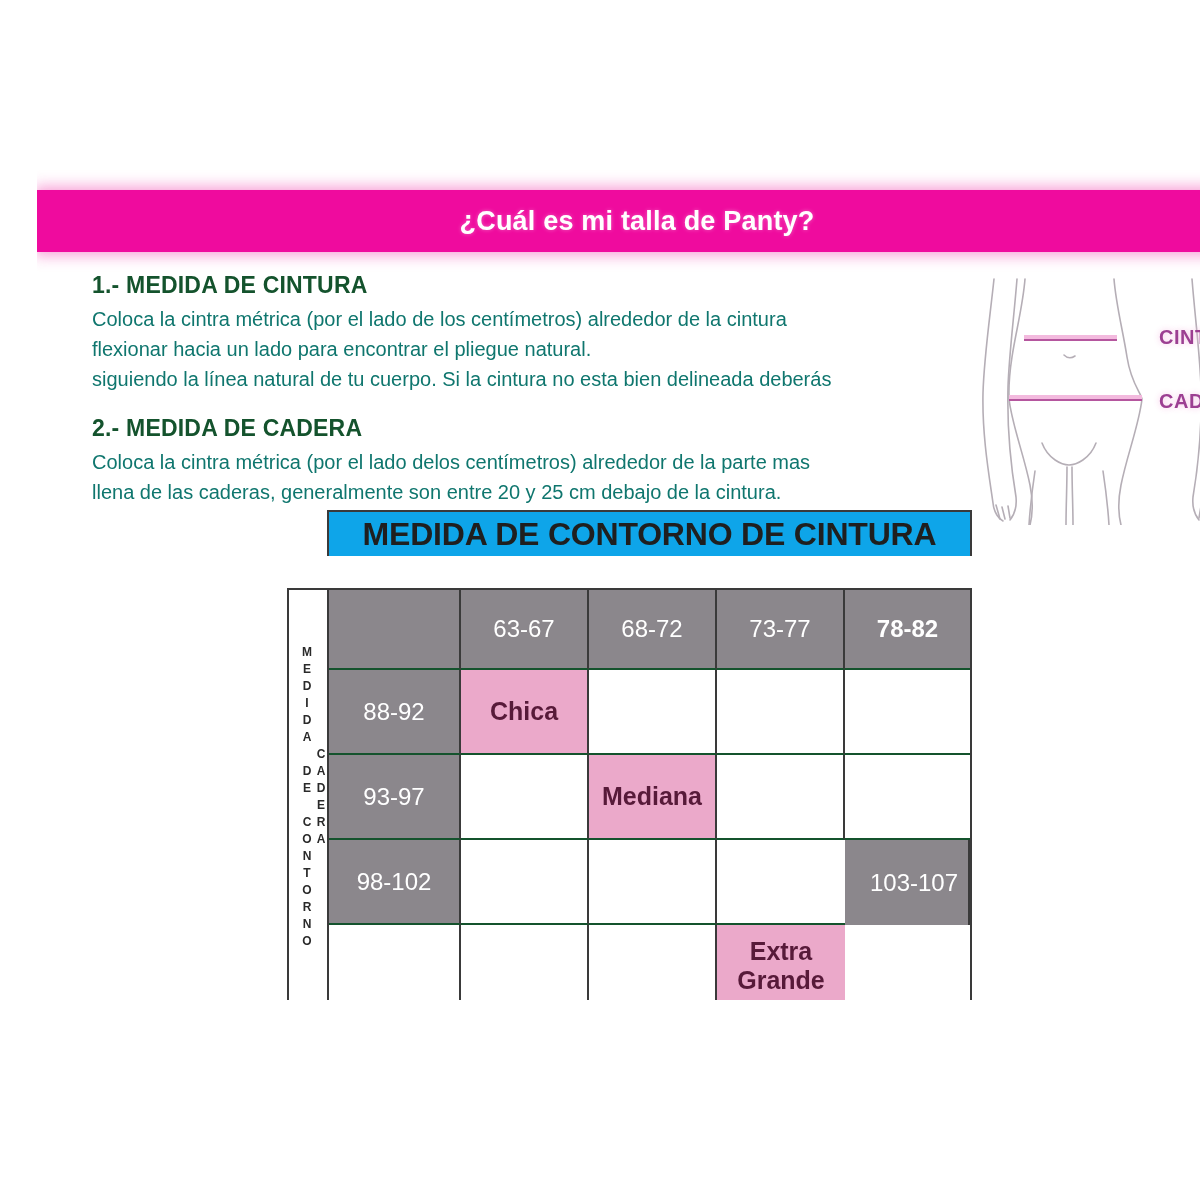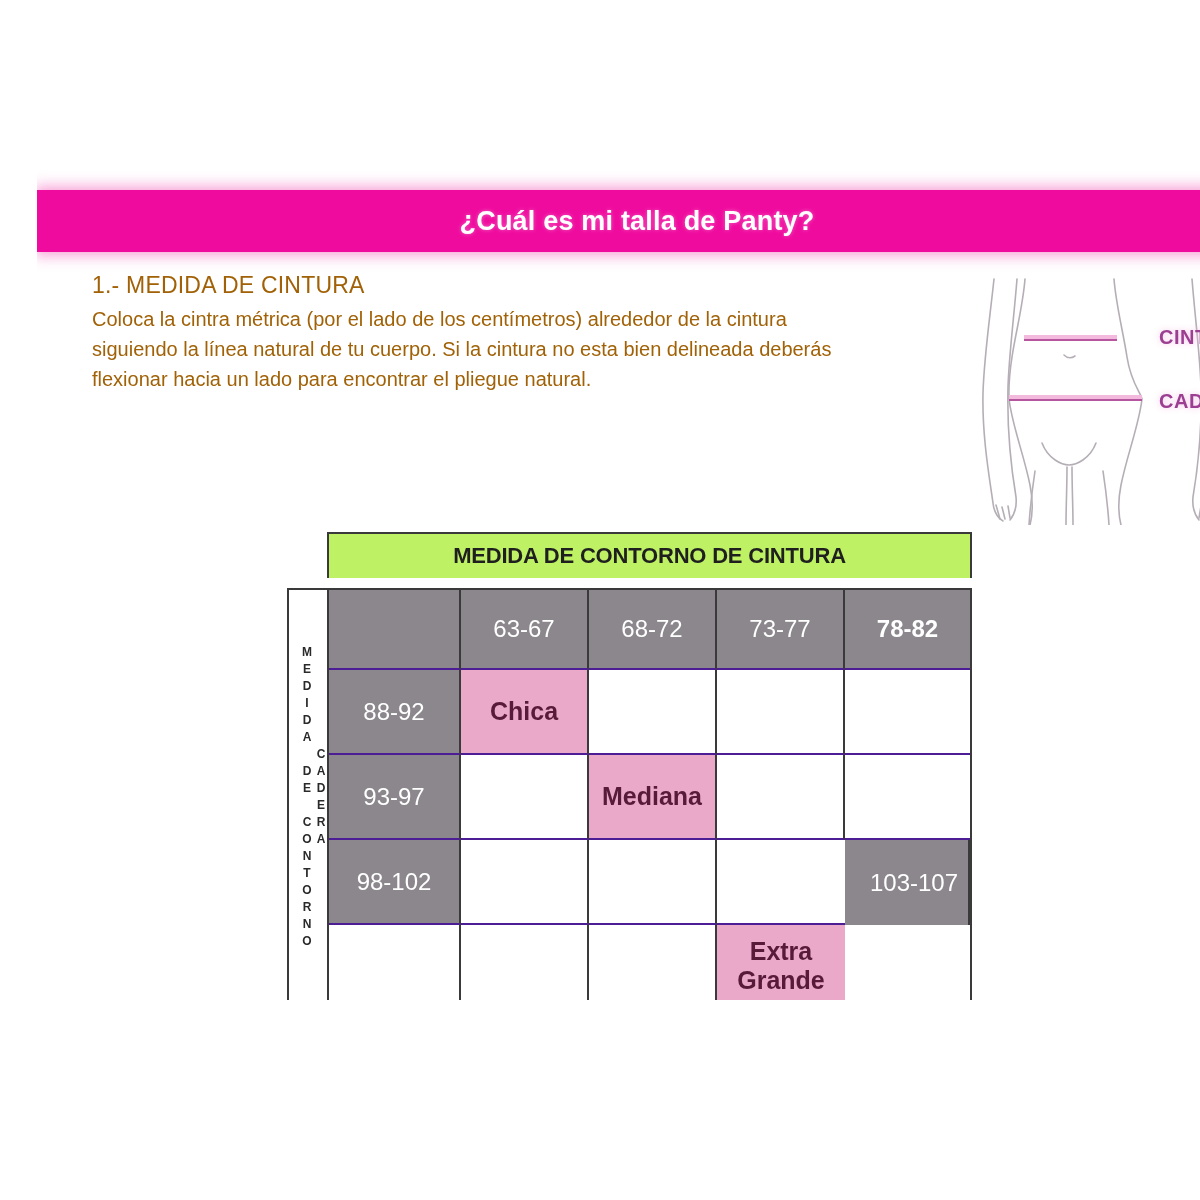--- a/index.html
+++ b/index.html
@@ -17,55 +17,55 @@
   }
   .banner h1{
     margin:0;color:#ffffff;font-size:27px;font-weight:bold;letter-spacing:.2px;
     text-shadow:0 0 4px rgba(255,255,255,.35);
   }
   
   .section{position:absolute;left:55px;width:810px;}
   .sec-1{top:272px;}
   .sec-2{top:415px;}
   .section h2{
-    margin:0 0 5px 0;font-size:23px;font-weight:normal;color:#a16207;letter-spacing:.2px;
+    margin:0 0 5px 0;font-size:23px;font-weight:bold;color:#14532d;letter-spacing:.2px;
   }
   .section .pline{
-    margin:0;font-size:20px;line-height:30px;color:#a16207;
+    margin:0;font-size:20px;line-height:30px;color:#0f766e;
   }
   
   .figure{position:absolute;left:935px;top:275px;width:265px;height:250px;}
   .fig-label{
     position:absolute;font-size:20px;font-weight:bold;color:#9c3f92;
     text-shadow:0 0 6px rgba(246,190,228,.9);letter-spacing:.5px;white-space:nowrap;
   }
   .label-waist{left:1122px;top:326px;}
   .label-hip{left:1122px;top:390px;}
   
   .col-axis-title{
-    position:absolute;left:290px;top:532px;width:645px;height:46px;box-sizing:border-box;
-    border:2px solid #3a3a3a;border-bottom:none;background:#bef264;
+    position:absolute;left:290px;top:510px;width:645px;height:46px;box-sizing:border-box;
+    border:2px solid #3a3a3a;border-bottom:none;background:#0ea5e9;
     display:flex;align-items:center;justify-content:center;
-    font-size:22px;font-weight:600;color:#1f1f1f;letter-spacing:-.2px;
+    font-size:32px;font-weight:600;color:#1f1f1f;letter-spacing:-.2px;
   }
   .row-axis-title{
     position:absolute;left:250px;top:588px;width:40px;height:420px;box-sizing:border-box;
     border:2px solid #3a3a3a;border-right:none;background:#ffffff;
     writing-mode:vertical-lr;text-orientation:upright;text-align:center;
     padding-left:11px;font-size:12px;font-weight:bold;color:#2a2a2a;letter-spacing:3px;
     line-height:14px;
   }
   .grid{
     position:absolute;left:290px;top:588px;box-sizing:border-box;
     display:grid;grid-template-columns:132px 128px 128px 128px 125px;
     grid-template-rows:80px 85px 85px 85px 81px;
     border:2px solid #3a3a3a;background:#ffffff;
   }
   .cell{
-    box-sizing:border-box;border-right:2px solid #3a3a3a;border-bottom:2px solid #4c1d95;
+    box-sizing:border-box;border-right:2px solid #3a3a3a;border-bottom:2px solid #14532d;
     display:flex;align-items:center;justify-content:center;text-align:center;
   }
   .cell.last-col{border-right:none;font-weight:bold;}
   .cell.last-row{border-bottom:none;padding-left:15px;}
   .cell.gray{background:#8b878c;color:#ffffff;font-size:24px;}
   .cell.white{background:#ffffff;}
   .cell.pink{
     background:#eba9ca;color:#571a39;font-size:25px;font-weight:bold;line-height:1.15;
     padding:0 5px;
   }
@@ -75,24 +75,29 @@
 
 <div class="page">
 
   <header class="banner">
     <h1>¿Cuál es mi talla de Panty?</h1>
   </header>
 
   <section class="section sec-1">
     <h2>1.- MEDIDA DE CINTURA</h2>
     <p class="pline">Coloca la cintra métrica (por el lado de los centímetros) alrededor de la cintura</p>
+    <p class="pline">flexionar hacia un lado para encontrar el pliegue natural.</p>
     <p class="pline">siguiendo la línea natural de tu cuerpo. Si la cintura no esta bien delineada deberás</p>
-    <p class="pline">flexionar hacia un lado para encontrar el pliegue natural.</p>
   </section>
 
+  <section class="section sec-2">
+    <h2>2.- MEDIDA DE CADERA</h2>
+    <p class="pline">Coloca la cintra métrica (por el lado delos centímetros) alrededor de la parte mas</p>
+    <p class="pline">llena de las caderas, generalmente son entre 20 y 25 cm debajo de la cintura.</p>
+  </section>
 
   <figure class="figure" style="margin:0;">
     <svg width="265" height="250" viewBox="0 0 265 250">
       <g fill="none" stroke="#b5aeb6" stroke-width="1.6" stroke-linecap="round">
 
         <path d="M22,4 C18,42 12,82 11,118 C10,160 17,200 21,228 C22,238 27,244 31,246"></path>
         <path d="M45,4 C42,42 37,80 36,112 C35,150 39,192 44,222 C45,232 42,240 38,245"></path>
         <path d="M24,230 l4,14 M30,232 l3,12 M36,231 l2,12"></path>
 
         <path d="M243,4 C247,42 253,82 254,118 C255,160 248,200 244,228 C243,238 238,244 234,246"></path>

